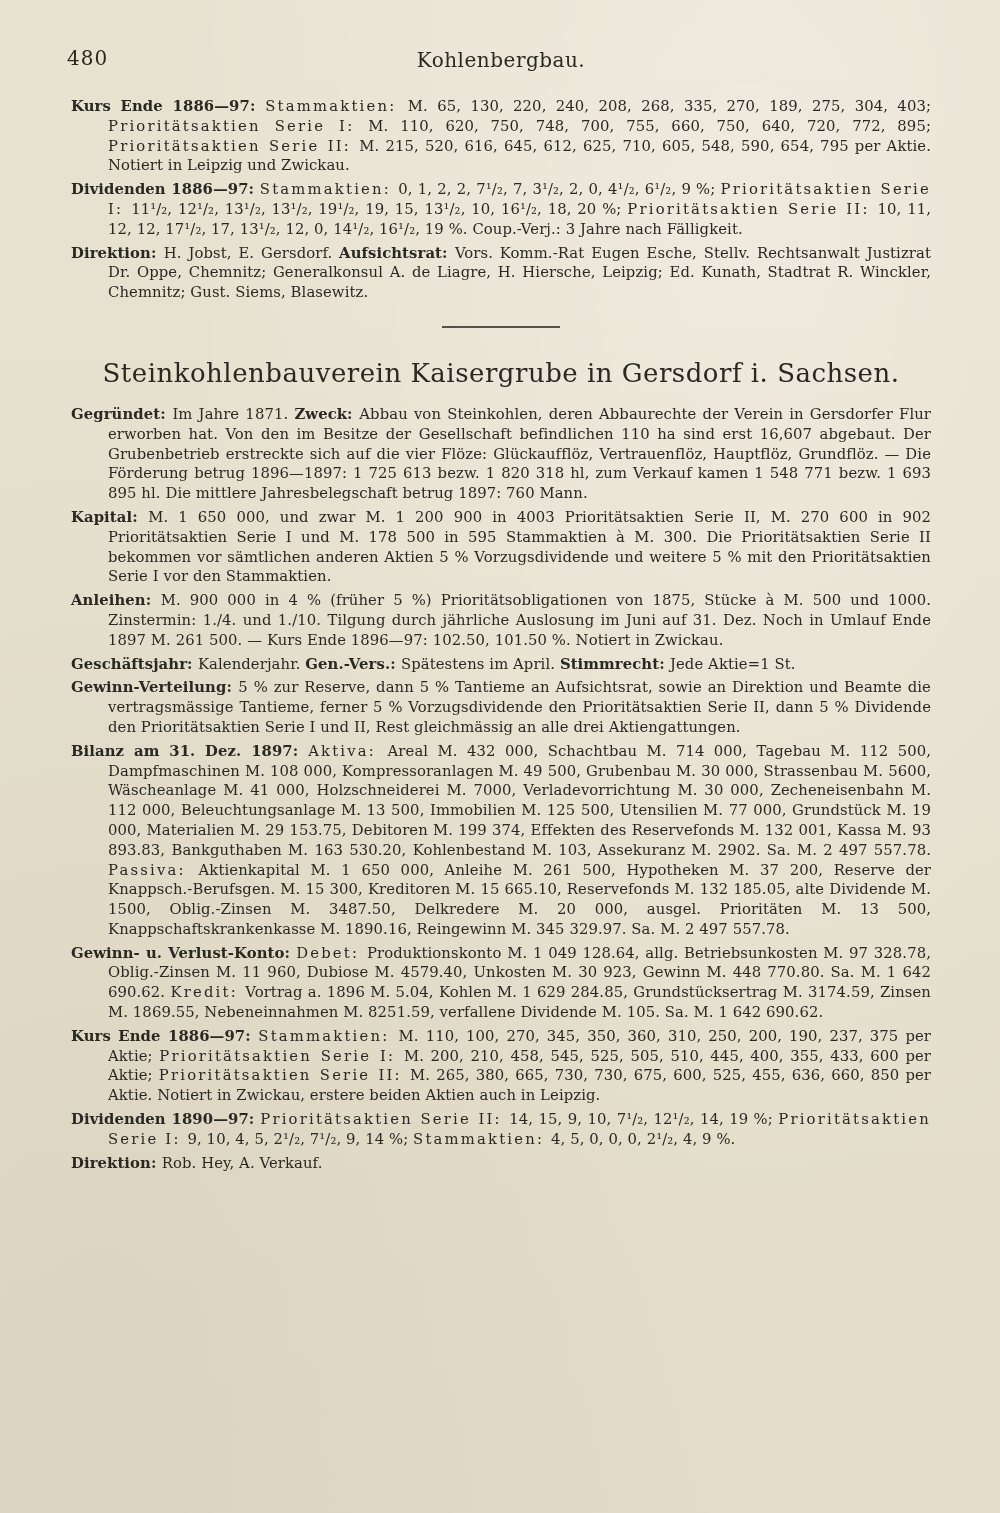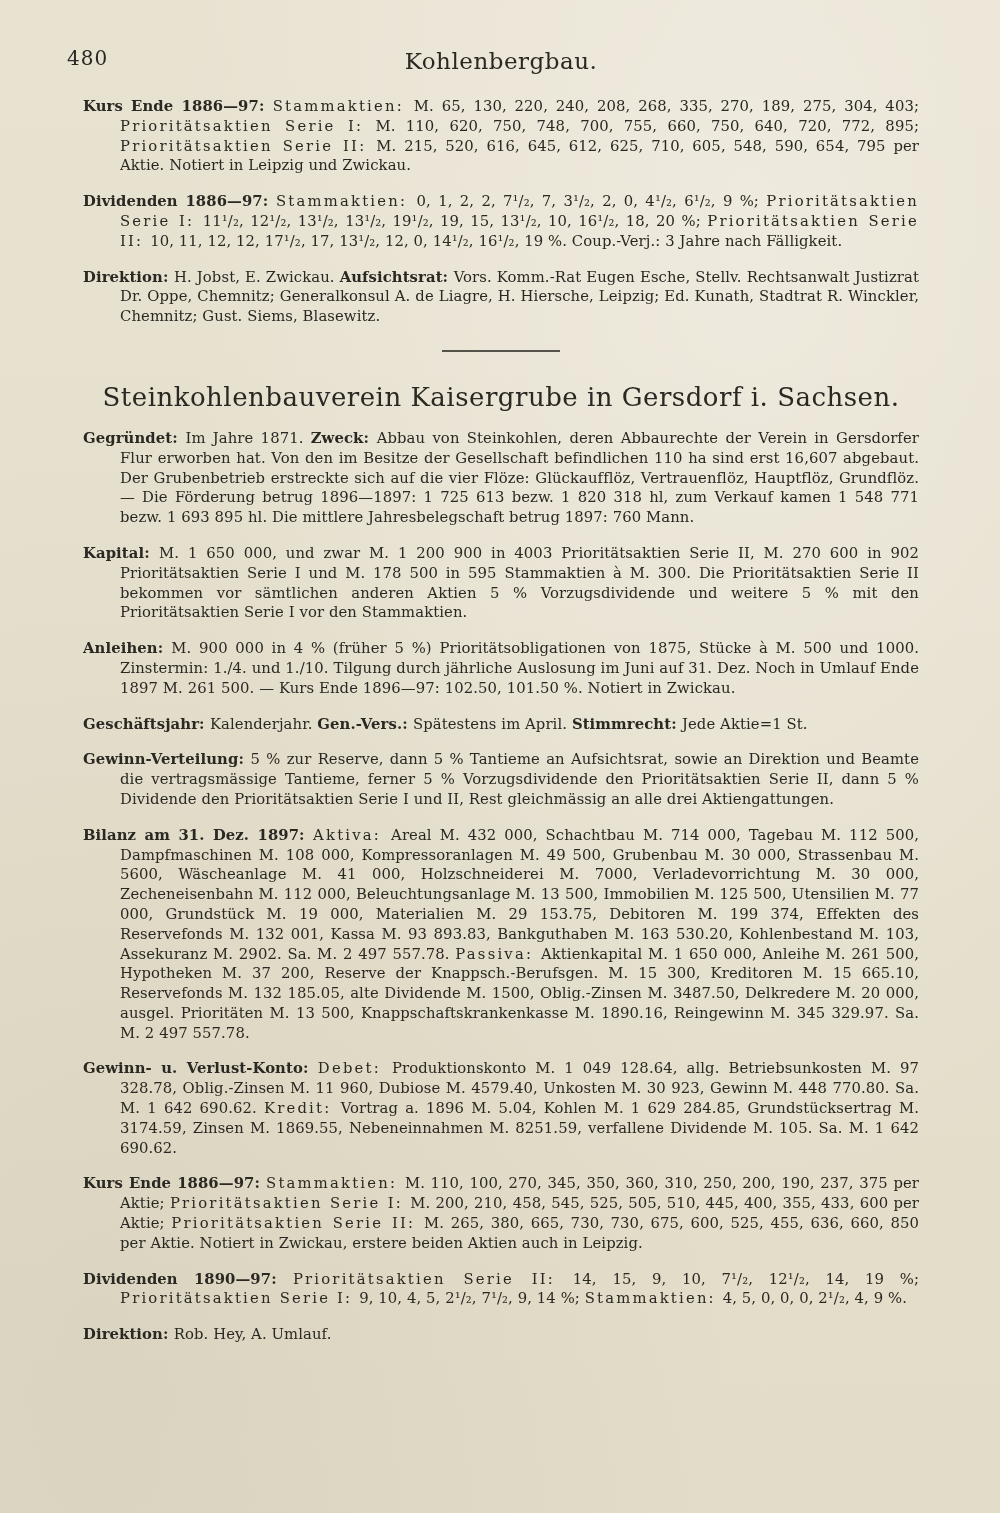--- a/index.html
+++ b/index.html
@@ -14,23 +14,23 @@
     background-image:
       radial-gradient(ellipse at 75% 15%, rgba(255,255,255,0.30), rgba(255,255,255,0) 55%),
       radial-gradient(ellipse at 10% 90%, rgba(120,110,85,0.08), rgba(120,110,85,0) 50%),
       linear-gradient(to bottom, #e8e2d1, #e2dcc8);
     overflow:hidden;
     color:#2a2822;
     font-family:"DejaVu Serif","Liberation Serif",serif;
   }
   .header { position:relative; height:26px; margin-bottom:24px; }
   .pagenum { position:absolute; left:0; top:0; font-size:20px; letter-spacing:1px; }
-  .running { position:absolute; left:0; right:0; top:2px; text-align:center; font-size:23px; letter-spacing:0.5px; }
+  .running { position:absolute; left:0; right:0; top:2px; text-align:center; font-size:20px; letter-spacing:0.5px; }
   .para {
-    margin:16px;
+    margin:4px;
     font-size:14.8px;
     line-height:19.8px;
     text-align:justify;
     padding-left:37px;
     text-indent:-37px;
     letter-spacing:0.1px;
   }
   .seg-bold { font-weight:bold; }
   .seg-spaced { letter-spacing:2.2px; }
   .seg-normal { }
@@ -55,33 +55,33 @@
 <div class="page">
 
   <div class="header">
     <span class="pagenum">480</span>
     <span class="running">Kohlenbergbau.</span>
   </div>
 
   <div id="top-paragraphs">
       <p class="para"><span class="seg-bold">Kurs Ende 1886—97: </span><span class="seg-spaced">Stammaktien: </span><span class="seg-normal">M. 65, 130, 220, 240, 208, 268, 335, 270, 189, 275, 304, 403; </span><span class="seg-spaced">Prioritätsaktien Serie I: </span><span class="seg-normal">M. 110, 620, 750, 748, 700, 755, 660, 750, 640, 720, 772, 895; </span><span class="seg-spaced">Prioritätsaktien Serie II: </span><span class="seg-normal">M. 215, 520, 616, 645, 612, 625, 710, 605, 548, 590, 654, 795 per Aktie.  Notiert in Leipzig und Zwickau.</span></p>
       <p class="para"><span class="seg-bold">Dividenden 1886—97: </span><span class="seg-spaced">Stammaktien: </span><span class="seg-normal">0, 1, 2, 2, 7¹/₂, 7, 3¹/₂, 2, 0, 4¹/₂, 6¹/₂, 9 %; </span><span class="seg-spaced">Prioritätsaktien Serie I: </span><span class="seg-normal">11¹/₂, 12¹/₂, 13¹/₂, 13¹/₂, 19¹/₂, 19, 15, 13¹/₂, 10, 16¹/₂, 18, 20 %; </span><span class="seg-spaced">Prioritätsaktien Serie II: </span><span class="seg-normal">10, 11, 12, 12, 17¹/₂, 17, 13¹/₂, 12, 0, 14¹/₂, 16¹/₂, 19 %.  Coup.-Verj.: 3 Jahre nach Fälligkeit.</span></p>
-      <p class="para"><span class="seg-bold">Direktion: </span><span class="seg-normal">H. Jobst, E. Zwickau.  </span><span class="seg-bold">Aufsichtsrat: </span><span class="seg-normal">Vors. Komm.-Rat Eugen Esche, Stellv. Rechtsanwalt Justizrat Dr. Oppe, Chemnitz; Generalkonsul A. de Liagre, H. Hiersche, Leipzig; Ed. Kunath, Stadtrat R. Winckler, Chemnitz; Gust. Siems, Blasewitz.</span></p>
+      <p class="para"><span class="seg-bold">Direktion: </span><span class="seg-normal">H. Jobst, E. Gersdorf.  </span><span class="seg-bold">Aufsichtsrat: </span><span class="seg-normal">Vors. Komm.-Rat Eugen Esche, Stellv. Rechtsanwalt Justizrat Dr. Oppe, Chemnitz; Generalkonsul A. de Liagre, H. Hiersche, Leipzig; Ed. Kunath, Stadtrat R. Winckler, Chemnitz; Gust. Siems, Blasewitz.</span></p>
     </div>
 
   <hr class="divider">
 
   <h1 class="entry-title">Steinkohlenbauverein Kaisergrube in Gersdorf i. Sachsen.</h1>
 
   <div id="main-paragraphs">
       <p class="para"><span class="seg-bold">Gegründet: </span><span class="seg-normal">Im Jahre 1871.  </span><span class="seg-bold">Zweck: </span><span class="seg-normal">Abbau von Steinkohlen, deren Abbaurechte der Verein in Gersdorfer Flur erworben hat.  Von den im Besitze der Gesellschaft befindlichen 110 ha sind erst 16,607 abgebaut.  Der Grubenbetrieb erstreckte sich auf die vier Flöze: Glückaufflöz, Vertrauenflöz, Hauptflöz, Grundflöz. — Die Förderung betrug 1896—1897: 1 725 613 bezw. 1 820 318 hl, zum Verkauf kamen 1 548 771 bezw. 1 693 895 hl.  Die mittlere Jahresbelegschaft betrug 1897: 760 Mann.</span></p>
       <p class="para"><span class="seg-bold">Kapital: </span><span class="seg-normal">M. 1 650 000, und zwar M. 1 200 900 in 4003 Prioritätsaktien Serie II, M. 270 600 in 902 Prioritätsaktien Serie I und M. 178 500 in 595 Stammaktien à M. 300.  Die Prioritätsaktien Serie II bekommen vor sämtlichen anderen Aktien 5 % Vorzugsdividende und weitere 5 % mit den Prioritätsaktien Serie I vor den Stammaktien.</span></p>
       <p class="para"><span class="seg-bold">Anleihen: </span><span class="seg-normal">M. 900 000 in 4 % (früher 5 %) Prioritätsobligationen von 1875, Stücke à M. 500 und 1000.  Zinstermin: 1./4. und 1./10.  Tilgung durch jährliche Auslosung im Juni auf 31. Dez.  Noch in Umlauf Ende 1897 M. 261 500. — Kurs Ende 1896—97: 102.50, 101.50 %.  Notiert in Zwickau.</span></p>
       <p class="para"><span class="seg-bold">Geschäftsjahr: </span><span class="seg-normal">Kalenderjahr. </span><span class="seg-bold">Gen.-Vers.: </span><span class="seg-normal">Spätestens im April. </span><span class="seg-bold">Stimmrecht: </span><span class="seg-normal">Jede Aktie=1 St.</span></p>
       <p class="para"><span class="seg-bold">Gewinn-Verteilung: </span><span class="seg-normal">5 % zur Reserve, dann 5 % Tantieme an Aufsichtsrat, sowie an Direktion und Beamte die vertragsmässige Tantieme, ferner 5 % Vorzugsdividende den Prioritätsaktien Serie II, dann 5 % Dividende den Prioritätsaktien Serie I und II, Rest gleichmässig an alle drei Aktiengattungen.</span></p>
       <p class="para"><span class="seg-bold">Bilanz am 31. Dez. 1897: </span><span class="seg-spaced">Aktiva: </span><span class="seg-normal">Areal M. 432 000, Schachtbau M. 714 000, Tagebau M. 112 500, Dampfmaschinen M. 108 000, Kompressoranlagen M. 49 500, Grubenbau M. 30 000, Strassenbau M. 5600, Wäscheanlage M. 41 000, Holzschneiderei M. 7000, Verladevorrichtung M. 30 000, Zecheneisenbahn M. 112 000, Beleuchtungsanlage M. 13 500, Immobilien M. 125 500, Utensilien M. 77 000, Grundstück M. 19 000, Materialien M. 29 153.75, Debitoren M. 199 374, Effekten des Reservefonds M. 132 001, Kassa M. 93 893.83, Bankguthaben M. 163 530.20, Kohlenbestand M. 103, Assekuranz M. 2902.  Sa. M. 2 497 557.78.  </span><span class="seg-spaced">Passiva: </span><span class="seg-normal">Aktienkapital M. 1 650 000, Anleihe M. 261 500, Hypotheken M. 37 200, Reserve der Knappsch.-Berufsgen. M. 15 300, Kreditoren M. 15 665.10, Reservefonds M. 132 185.05, alte Dividende M. 1500, Oblig.-Zinsen M. 3487.50, Delkredere M. 20 000, ausgel. Prioritäten M. 13 500, Knappschaftskrankenkasse M. 1890.16, Reingewinn M. 345 329.97.  Sa. M. 2 497 557.78.</span></p>
       <p class="para"><span class="seg-bold">Gewinn- u. Verlust-Konto: </span><span class="seg-spaced">Debet: </span><span class="seg-normal">Produktionskonto M. 1 049 128.64, allg. Betriebsunkosten M. 97 328.78, Oblig.-Zinsen M. 11 960, Dubiose M. 4579.40, Unkosten M. 30 923, Gewinn M. 448 770.80. Sa. M. 1 642 690.62.  </span><span class="seg-spaced">Kredit: </span><span class="seg-normal">Vortrag a. 1896 M. 5.04, Kohlen M. 1 629 284.85, Grundstücksertrag M. 3174.59, Zinsen M. 1869.55, Nebeneinnahmen M. 8251.59, verfallene Dividende M. 105.  Sa. M. 1 642 690.62.</span></p>
       <p class="para"><span class="seg-bold">Kurs Ende 1886—97: </span><span class="seg-spaced">Stammaktien: </span><span class="seg-normal">M. 110, 100, 270, 345, 350, 360, 310, 250, 200, 190, 237, 375 per Aktie; </span><span class="seg-spaced">Prioritätsaktien Serie I: </span><span class="seg-normal">M. 200, 210, 458, 545, 525, 505, 510, 445, 400, 355, 433, 600 per Aktie; </span><span class="seg-spaced">Prioritätsaktien Serie II: </span><span class="seg-normal">M. 265, 380, 665, 730, 730, 675, 600, 525, 455, 636, 660, 850 per Aktie.  Notiert in Zwickau, erstere beiden Aktien auch in Leipzig.</span></p>
       <p class="para"><span class="seg-bold">Dividenden 1890—97: </span><span class="seg-spaced">Prioritätsaktien Serie II: </span><span class="seg-normal">14, 15, 9, 10, 7¹/₂, 12¹/₂, 14, 19 %; </span><span class="seg-spaced">Prioritätsaktien Serie I: </span><span class="seg-normal">9, 10, 4, 5, 2¹/₂, 7¹/₂, 9, 14 %; </span><span class="seg-spaced">Stammaktien: </span><span class="seg-normal">4, 5, 0, 0, 0, 2¹/₂, 4, 9 %.</span></p>
-      <p class="para"><span class="seg-bold">Direktion: </span><span class="seg-normal">Rob. Hey, A. Umlauf.</span></p>
+      <p class="para"><span class="seg-bold">Direktion: </span><span class="seg-normal">Rob. Hey, A. Verkauf.</span></p>
     </div>
 
 </div>
 
 </body></html>

